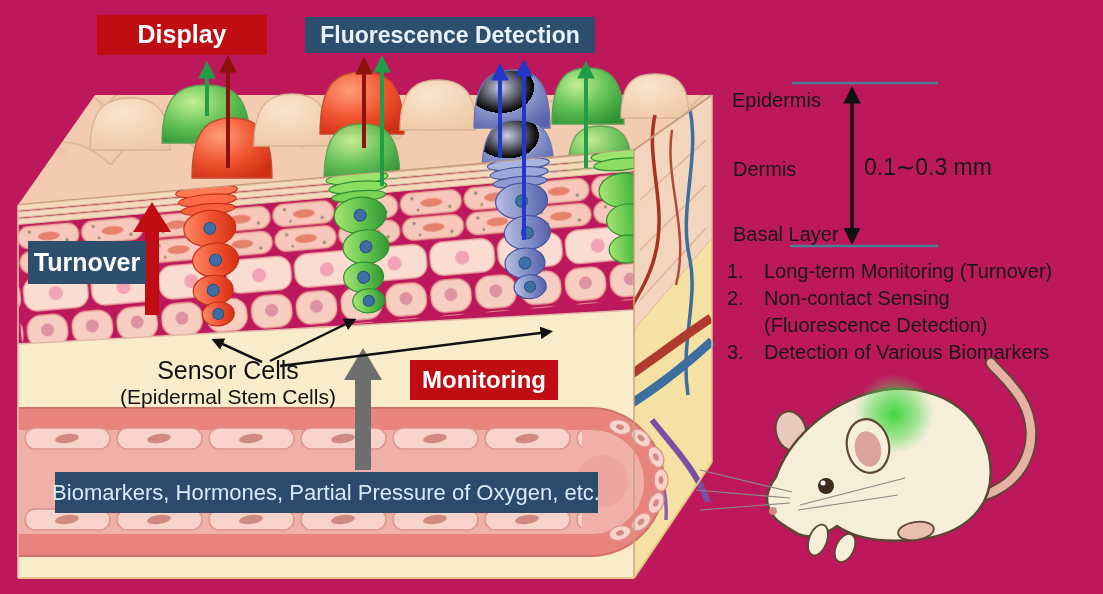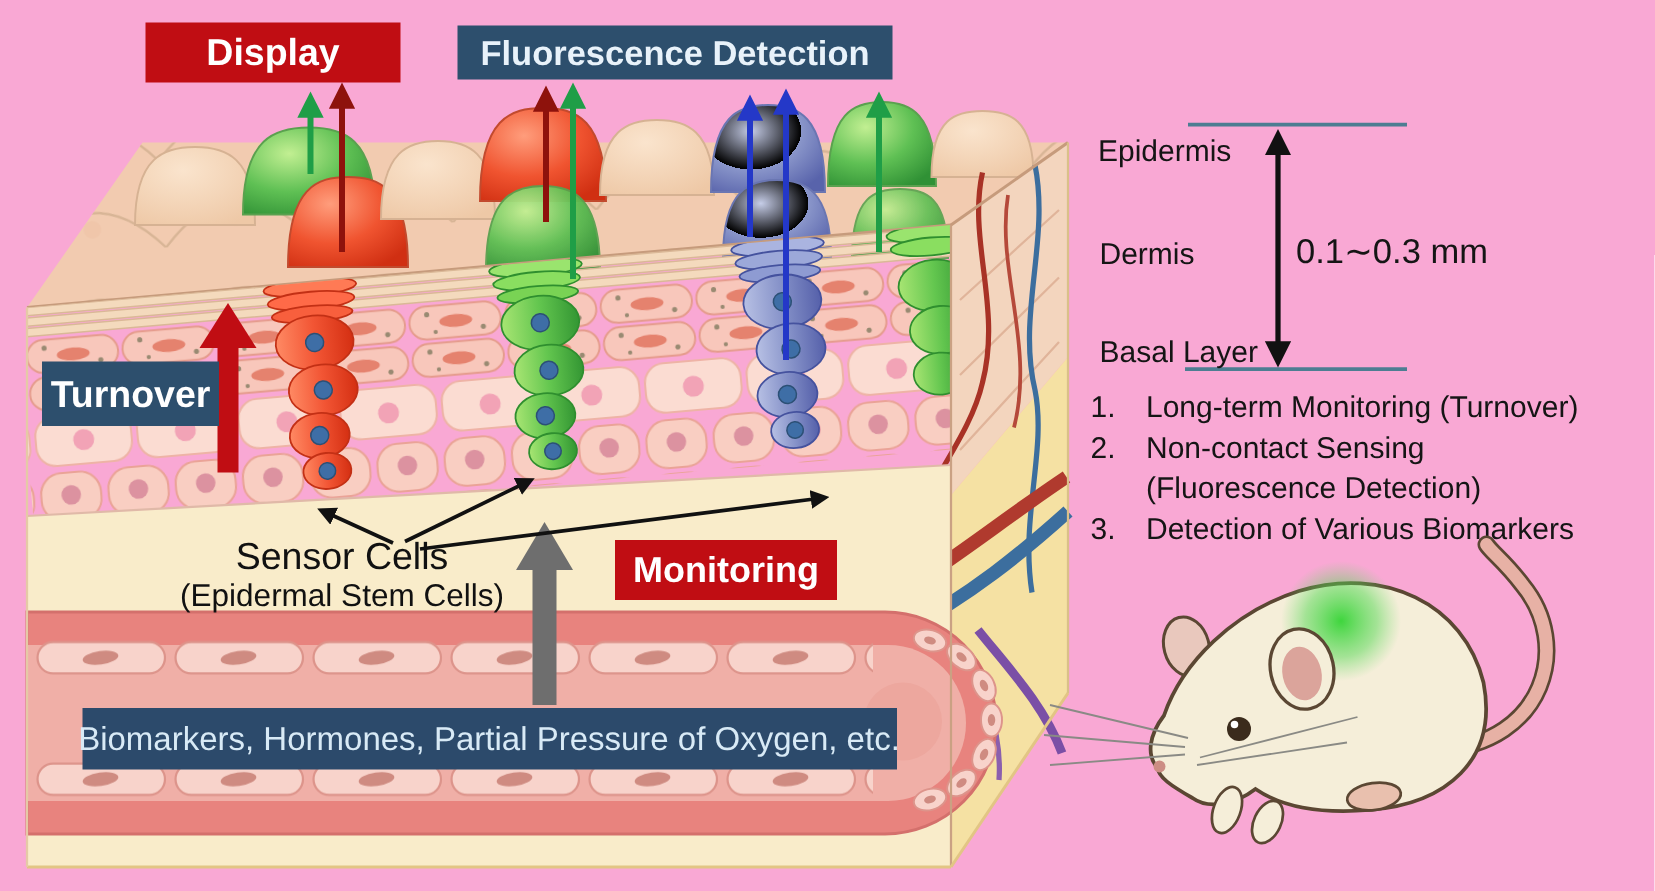--- a/index.html
+++ b/index.html
@@ -1,16 +1,16 @@
 <!DOCTYPE html>
 <html><head>
 <meta charset="utf-8">
 <style>
   html,body{margin:0;padding:0;background:#ffffff;}
-  .stage{position:relative;width:1103px;height:594px;background:#f9a8d4;overflow:hidden;
+  .stage{position:relative;width:1103px;height:594px;background:#be185d;overflow:hidden;
          font-family:"Liberation Sans",sans-serif;}
   svg text{font-family:"Liberation Sans",sans-serif;}
   .boxlabel{font-weight:600;}
 </style>
 </head>
 <body>
 
 <div class="stage">
 <svg width="1103" height="594" viewBox="0 0 1103 594">
   <defs>

